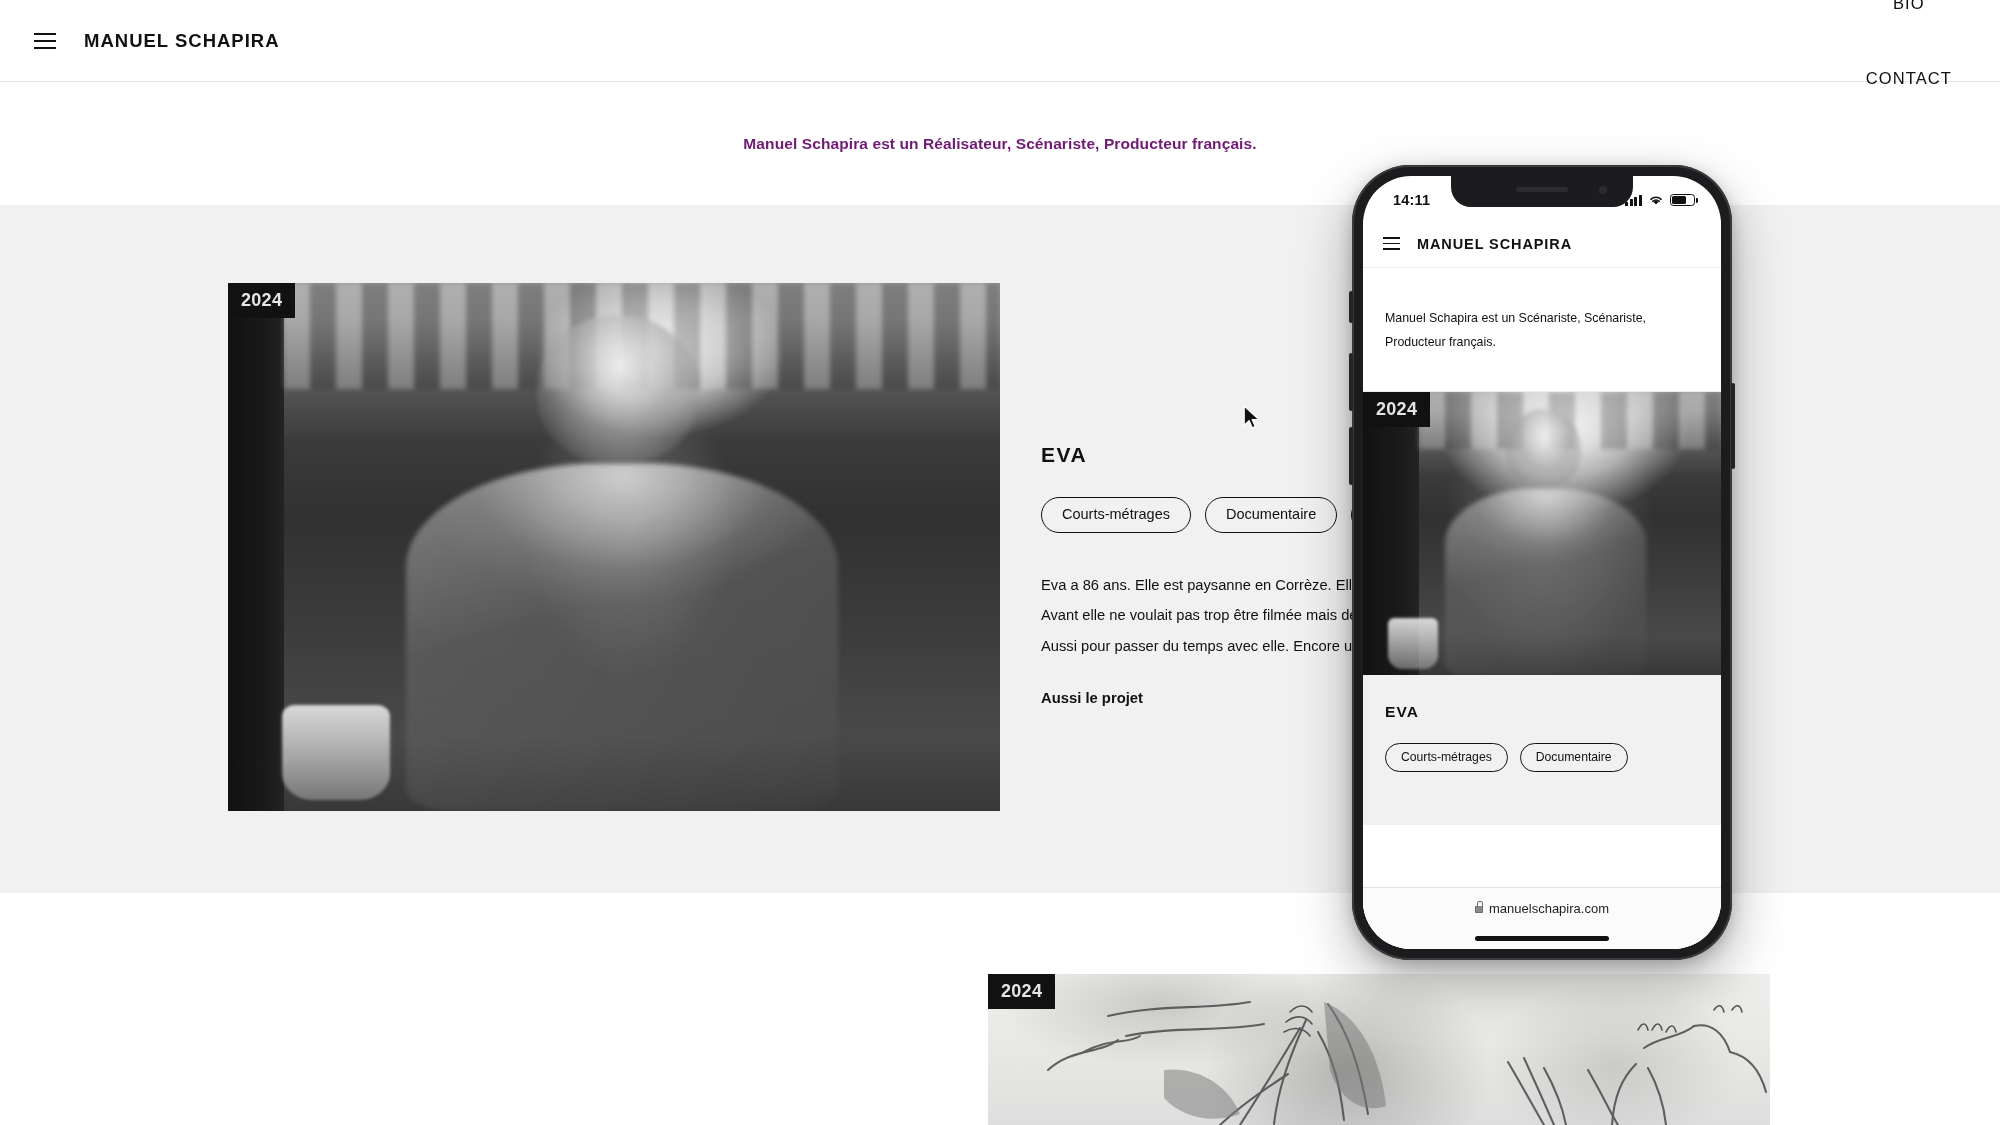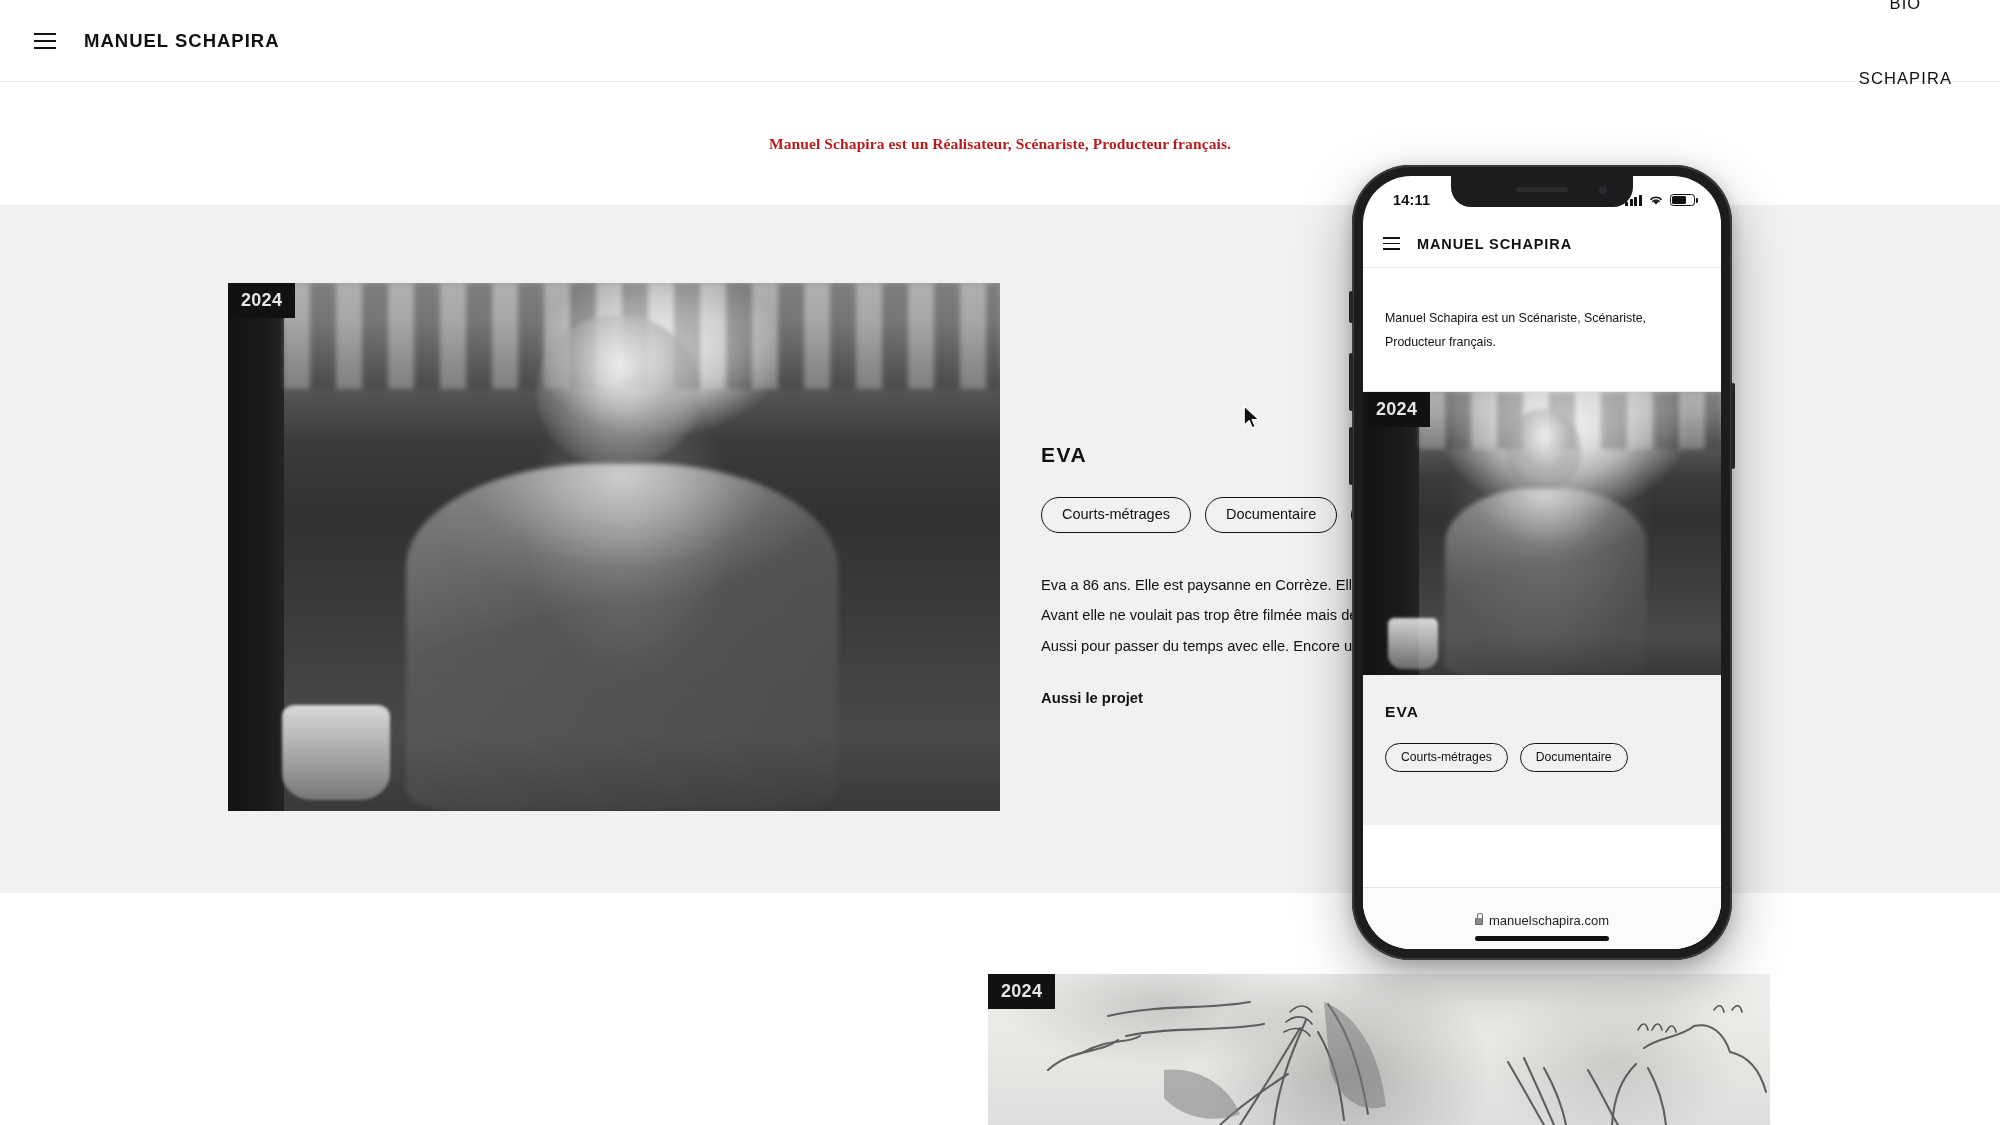--- a/index.html
+++ b/index.html
@@ -83,24 +83,23 @@
     width: 2000px;
     height: 123px;
     background: #ffffff;
     display: flex;
     align-items: center;
     justify-content: center;
   }
   .tagline {
     font-size: 15.5px;
     font-weight: bold;
-    color: #b91c1c;
+    color: #701a75;
     letter-spacing: 0.1px;
     white-space: nowrap;
-    font-family: Liberation Serif, serif;
   }
 
   
   .project-section {
     position: absolute;
     top: 205px; left: 0;
     width: 2000px;
     height: 688px;
     background: #f1f1f1;
   }
@@ -471,21 +470,21 @@
   .safari-bar {
     position: absolute;
     left: 0; bottom: 0;
     width: 100%;
     height: 62px;
     background: #fbfbfb;
     border-top: 1px solid #e2e2e2;
     display: flex;
     align-items: flex-start;
     justify-content: center;
-    padding-top: 25px;
+    padding-top: 13px;
     z-index: 16;
   }
   .safari-url {
     display: flex;
     align-items: center;
     gap: 6px;
     font-size: 13px;
     color: #1f1f1f;
   }
   .lock-icon {
@@ -537,21 +536,21 @@
     <div class="header-left">
       <div class="hamburger">
         <span></span>
         <span></span>
         <span></span>
       </div>
       <div class="brand">MANUEL SCHAPIRA</div>
     </div>
     <div class="header-nav">
       <a class="nav-link">BIO</a>
-      <a class="nav-link">SCHAPIRA</a>
+      <a class="nav-link">CONTACT</a>
     </div>
   </div>
 
   <div class="tagline-band">
     <div class="tagline">Manuel Schapira est un Réalisateur, Scénariste, Producteur français.</div>
   </div>
 
   <div class="project-section"></div>
 
   <div class="project-photo">

